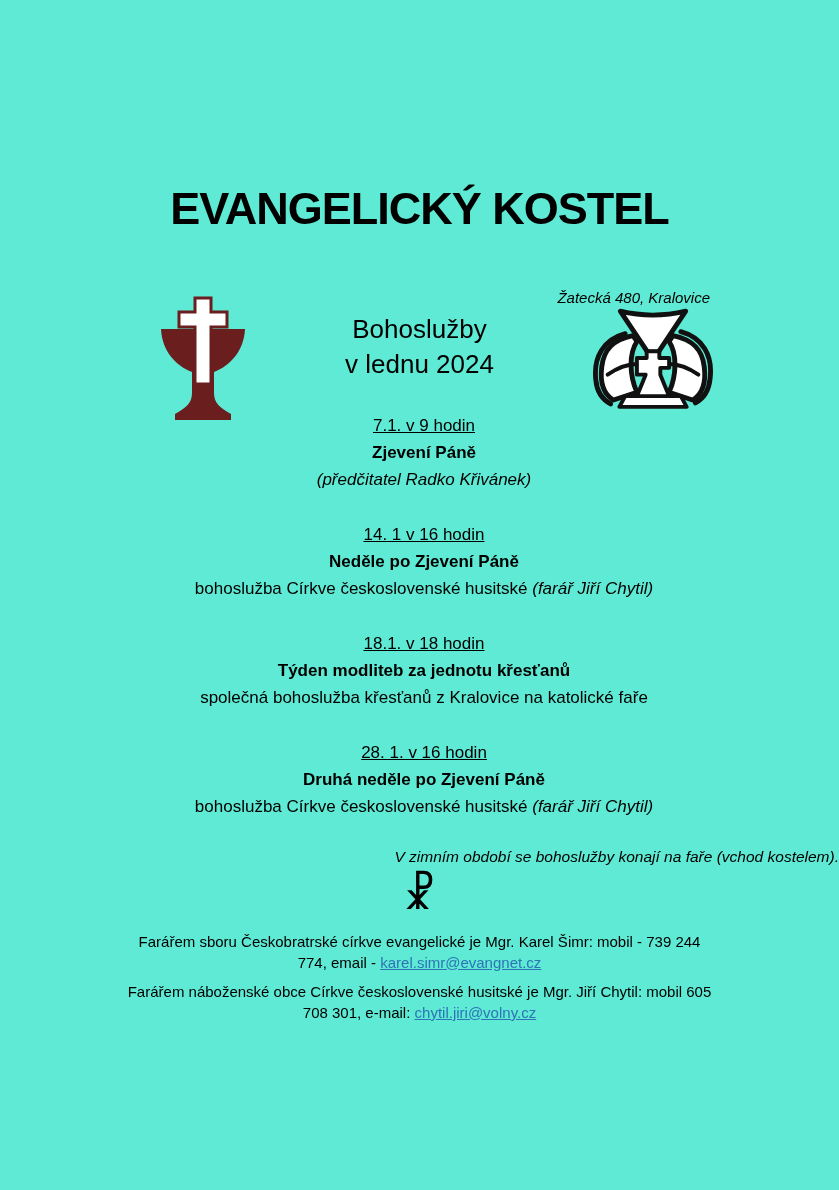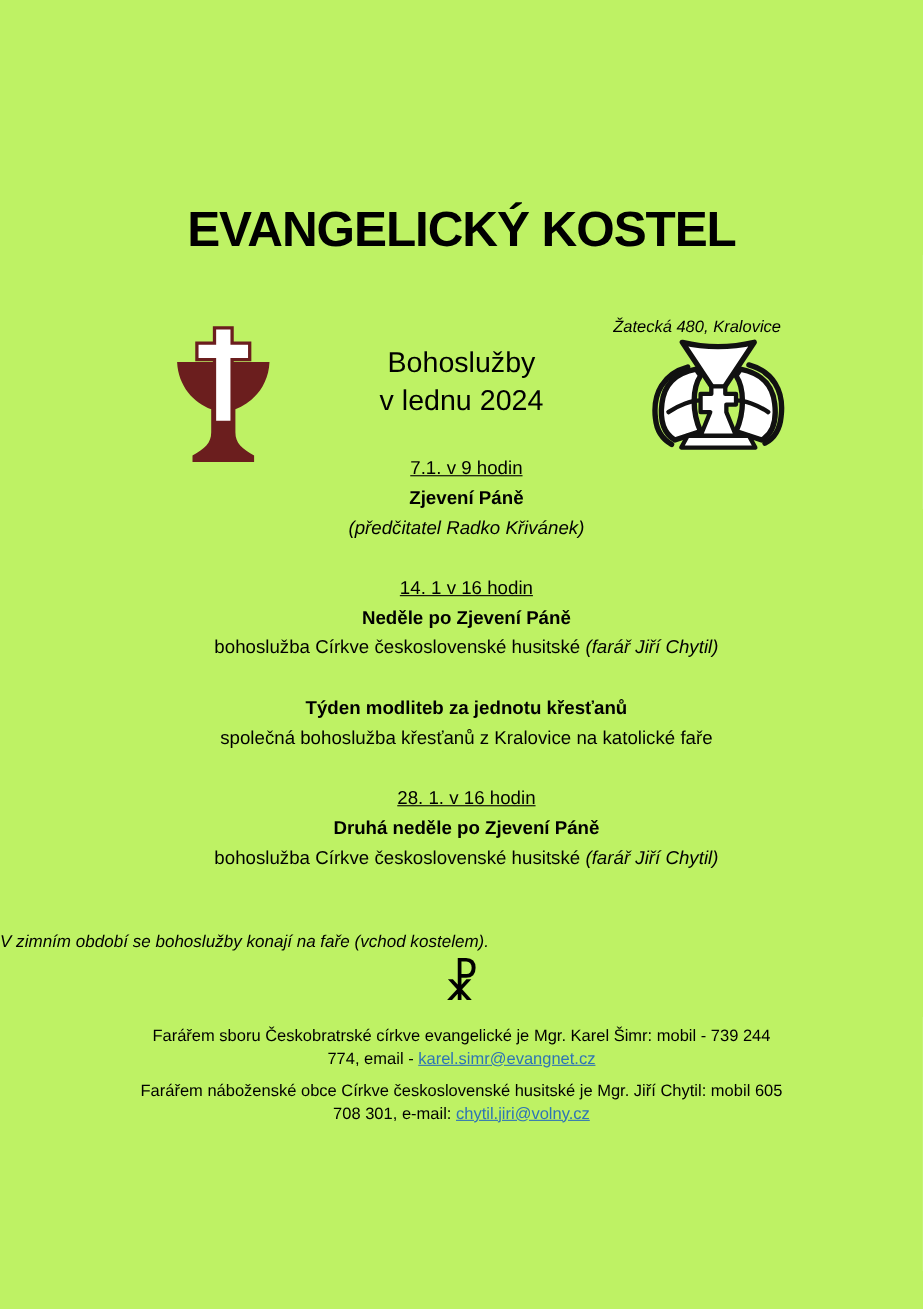--- a/index.html
+++ b/index.html
@@ -1,21 +1,21 @@
 <!DOCTYPE html>
 <html lang="cs"><head>
 <meta charset="utf-8">
 <style>
   html, body { margin: 0; padding: 0; background: #ffffff; }
   .page {
     position: relative;
     width: 839px;
     height: 1190px;
     margin: 0 auto;
-    background: #bef264;
+    background: #5eead4;
     font-family: "Liberation Sans", sans-serif;
     color: #000000;
     overflow: hidden;
   }
   .title {
     position: absolute;
     top: 183px; left: 0; right: 0;
     margin: 0;
     text-align: center;
     font-size: 45px;
@@ -59,21 +59,21 @@
     font-size: 17px;
     line-height: 27px;
   }
   .service { margin-bottom: 28px; padding-left: 9px; }
   .svc-date span { text-decoration: underline; }
   .svc-name { font-weight: bold; }
   .it { font-style: italic; }
   .winter-note {
     position: absolute;
     top: 848px; left: 0; right: 0;
-    text-align: left;
+    text-align: right;
     font-size: 15.5px;
     font-style: italic;
   }
   .chi-rho {
     position: absolute;
     top: 872px; left: 0; right: 0;
     text-align: center;
     font-family: "DejaVu Sans", sans-serif;
     font-size: 42px;
     line-height: 46px;
@@ -142,20 +142,21 @@
     <div class="service">
       <div class="svc-date"><span>14. 1 v 16 hodin</span></div>
       <div class="svc-name">Neděle po Zjevení Páně</div>
       <div class="svc-desc">
         <span>bohoslužba Církve československé husitské</span>
         <span class="it">(farář Jiří Chytil)</span>
       </div>
     </div>
 
     <div class="service">
+      <div class="svc-date"><span>18.1. v 18 hodin</span></div>
       <div class="svc-name">Týden modliteb za jednotu křesťanů</div>
       <div class="svc-desc">společná bohoslužba křesťanů z Kralovice na katolické faře</div>
     </div>
 
     <div class="service">
       <div class="svc-date"><span>28. 1. v 16 hodin</span></div>
       <div class="svc-name">Druhá neděle po Zjevení Páně</div>
       <div class="svc-desc">
         <span>bohoslužba Církve československé husitské</span>
         <span class="it">(farář Jiří Chytil)</span>

